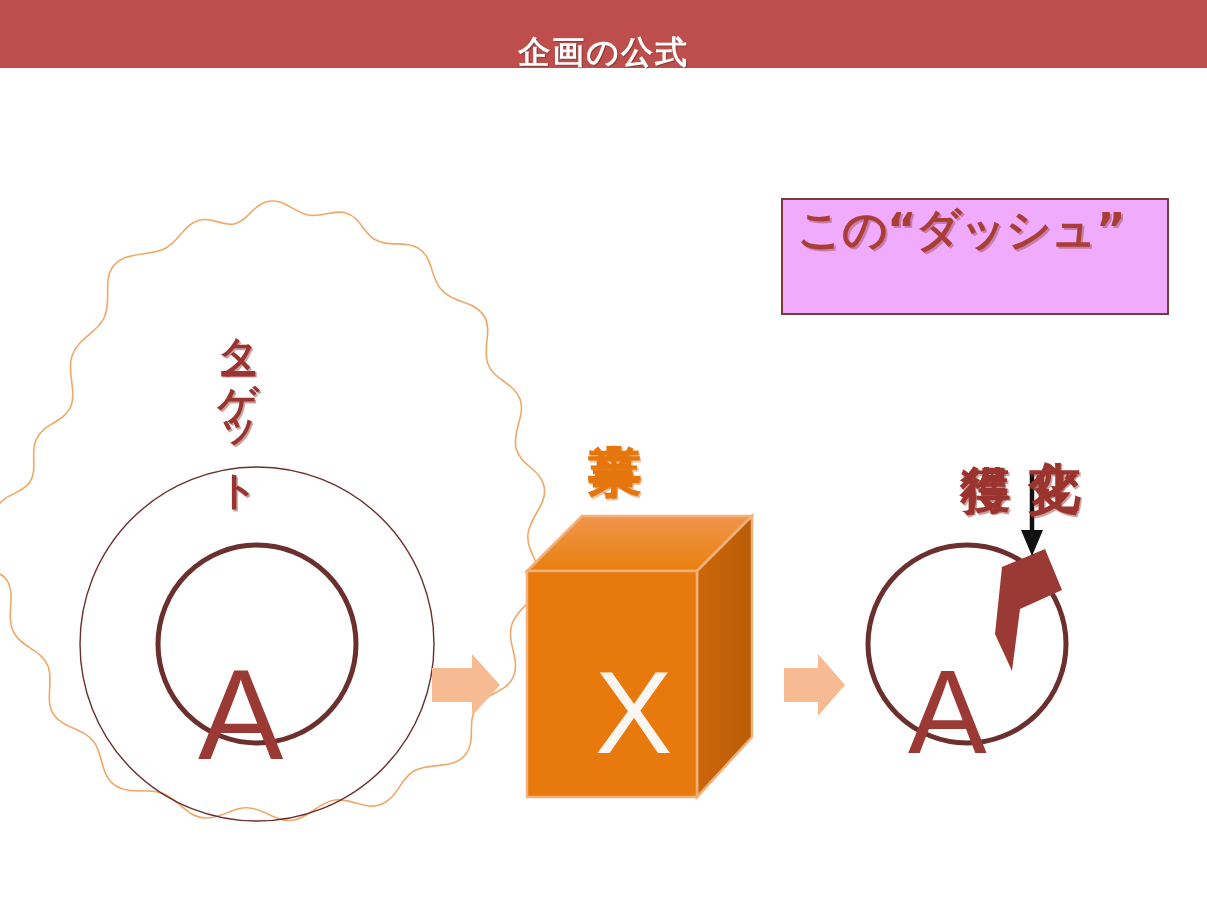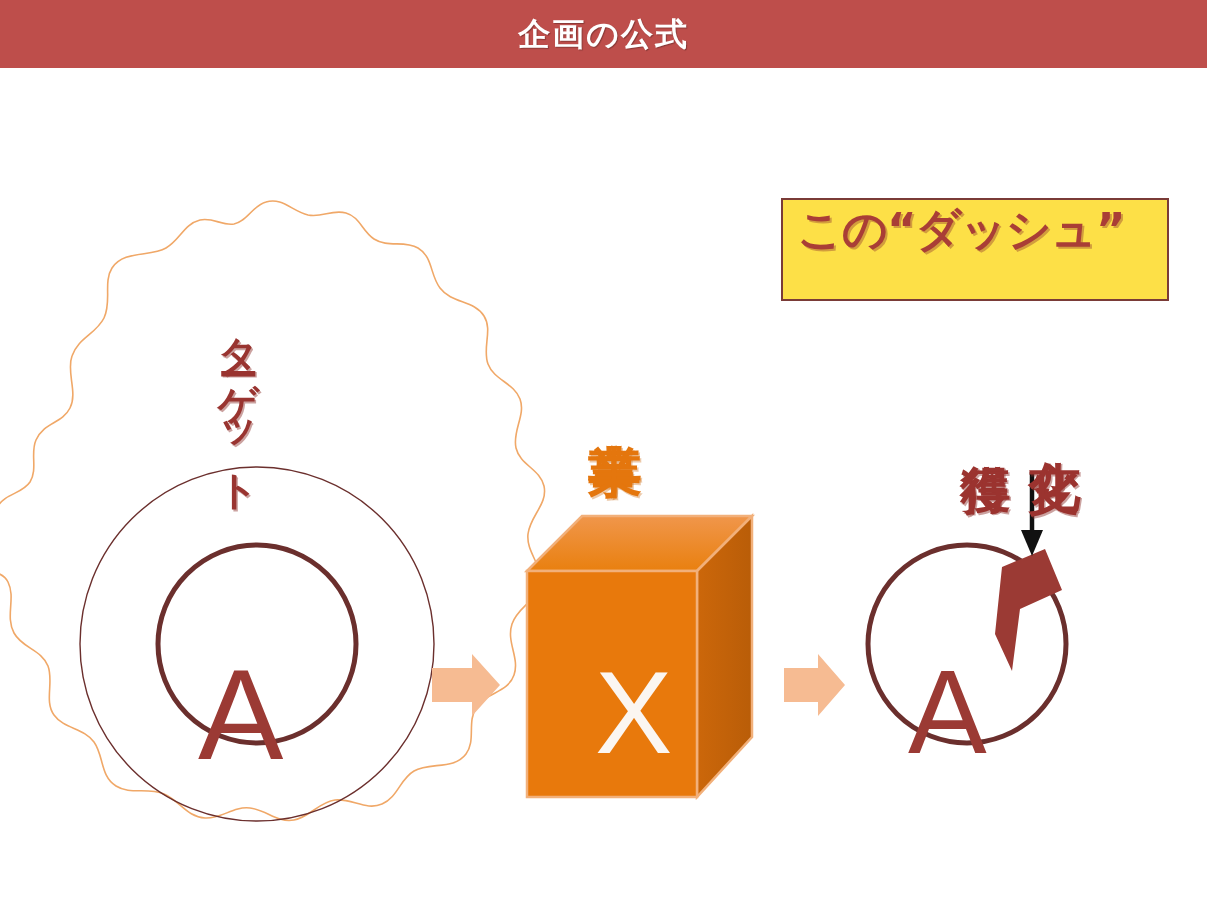--- a/index.html
+++ b/index.html
@@ -18,21 +18,21 @@
 
   
   #header-band {
     position: absolute;
     left: 0;
     top: 0;
     width: 1207px;
     height: 68px;
     background: #be4e4b;
     display: flex;
-    align-items: center;
+    align-items: flex-end;
     justify-content: center;
   }
   #header-title {
     color: #ffffff;
     font-size: 32px;
     font-weight: bold;
     letter-spacing: 2px;
     line-height: 1;
     text-shadow: 1px 1px 1px rgba(0,0,0,0.28);
     font-family: "DejaVu Sans", "Liberation Sans", sans-serif;
@@ -93,23 +93,23 @@
     font-size: 52px;
     color: #9b332f;
     text-shadow: 1.5px 1.5px 0 rgba(140,48,44,0.45);
   }
 
   
   #callout-box {
     left: 781px;
     top: 130px;
     width: 388px;
-    height: 103px;
+    height: 117px;
     border: 2px solid #7a3b37;
-    background: #fde047;
+    background: #f0abfc;
     box-sizing: border-box;
     padding: 6px 10px 0 14px;
   }
   .callout-line {
     color: #a93e36;
     font-family: "DejaVu Sans", "Liberation Sans", sans-serif;
     font-weight: bold;
     white-space: nowrap;
     text-shadow: 2px 2px 0 rgba(140,48,44,0.38);
     line-height: 1.05;

